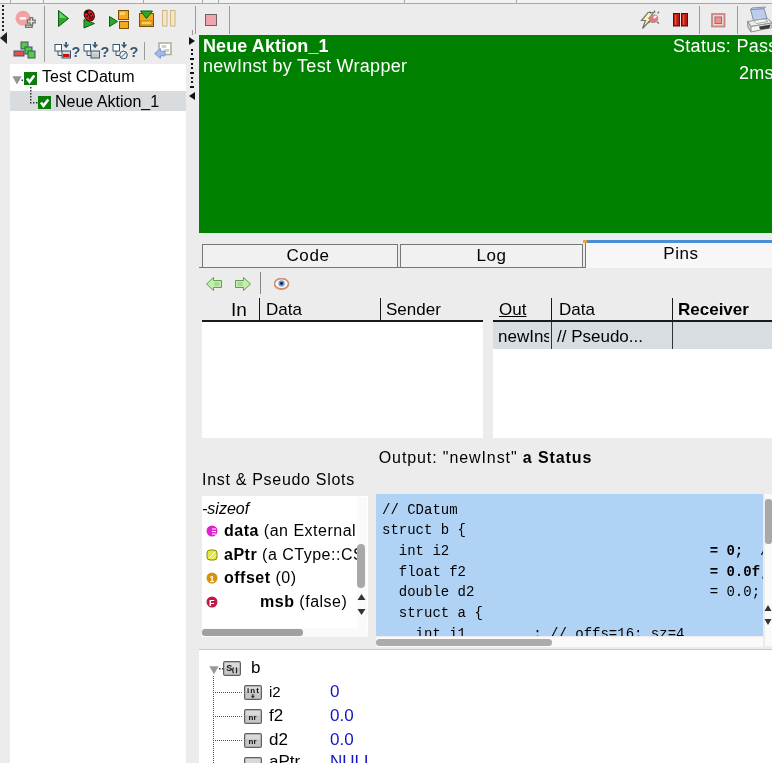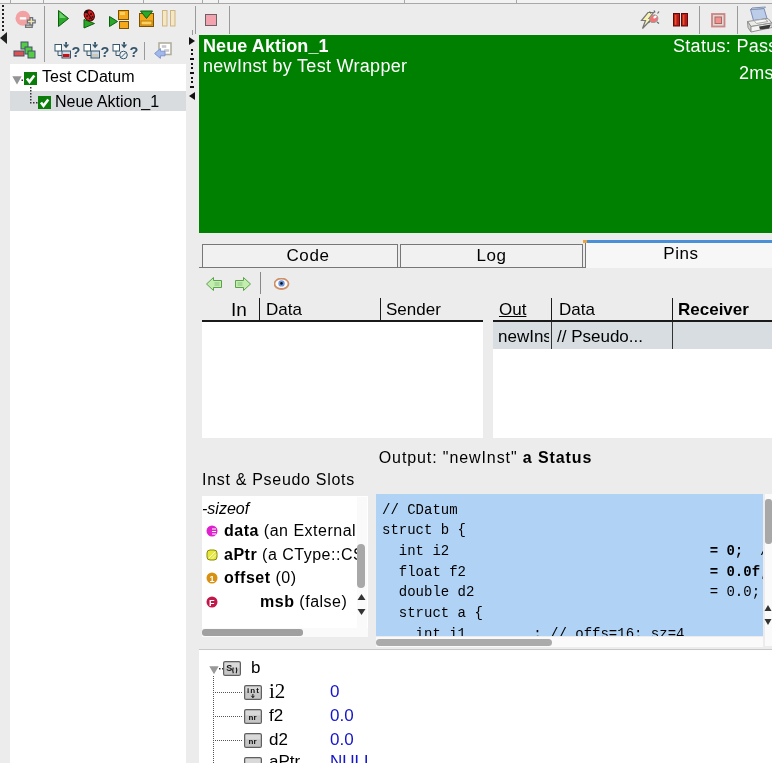--- a/index.html
+++ b/index.html
@@ -360,21 +360,21 @@
     <line x1="0" y1="64.5" x2="30" y2="64.5"></line>
   </g>
 </svg>
 
 <svg class="abs" style="left:244px;top:685px;" width="18" height="15">
   <rect x="0.6" y="0.6" width="16.8" height="13.8" rx="1.5" fill="#c6c6c6" stroke="#606060" stroke-width="1.2"></rect>
   <rect x="1.8" y="1.8" width="14.4" height="4.5" fill="#d9d9d9"></rect>
   <text x="3" y="8" font-size="8" font-weight="bold" fill="#111" font-family="Liberation Sans" textLength="12">int</text>
   <path d="M8.9 9 v3.5 M7.4 10.8 l1.5 1.9 1.5,-1.9" fill="none" stroke="#111" stroke-width="1"></path>
 </svg>
-<div class="t" style="left:269px;top:682px;font-size:21px;font-family:Liberation Serif, serif;">i2</div>
+<div class="t" style="left:269px;top:682px;font-size:15px;">i2</div>
 <div class="t" style="left:330px;top:682px;font-size:17px;color:#1414cc;">0</div>
 
 <svg class="abs" style="left:244px;top:709px;" width="18" height="15">
   <rect x="0.6" y="0.6" width="16.8" height="13.8" rx="1.5" fill="#c6c6c6" stroke="#606060" stroke-width="1.2"></rect>
   <rect x="1.8" y="1.8" width="14.4" height="4.5" fill="#d9d9d9"></rect>
   <text x="4.5" y="10.5" font-size="8" font-weight="bold" fill="#111" font-family="Liberation Sans">nr</text>
 </svg>
 <div class="t" style="left:269px;top:706px;font-size:17px;">f2</div>
 <div class="t" style="left:330px;top:706px;font-size:17px;color:#1414cc;">0.0</div>
 

